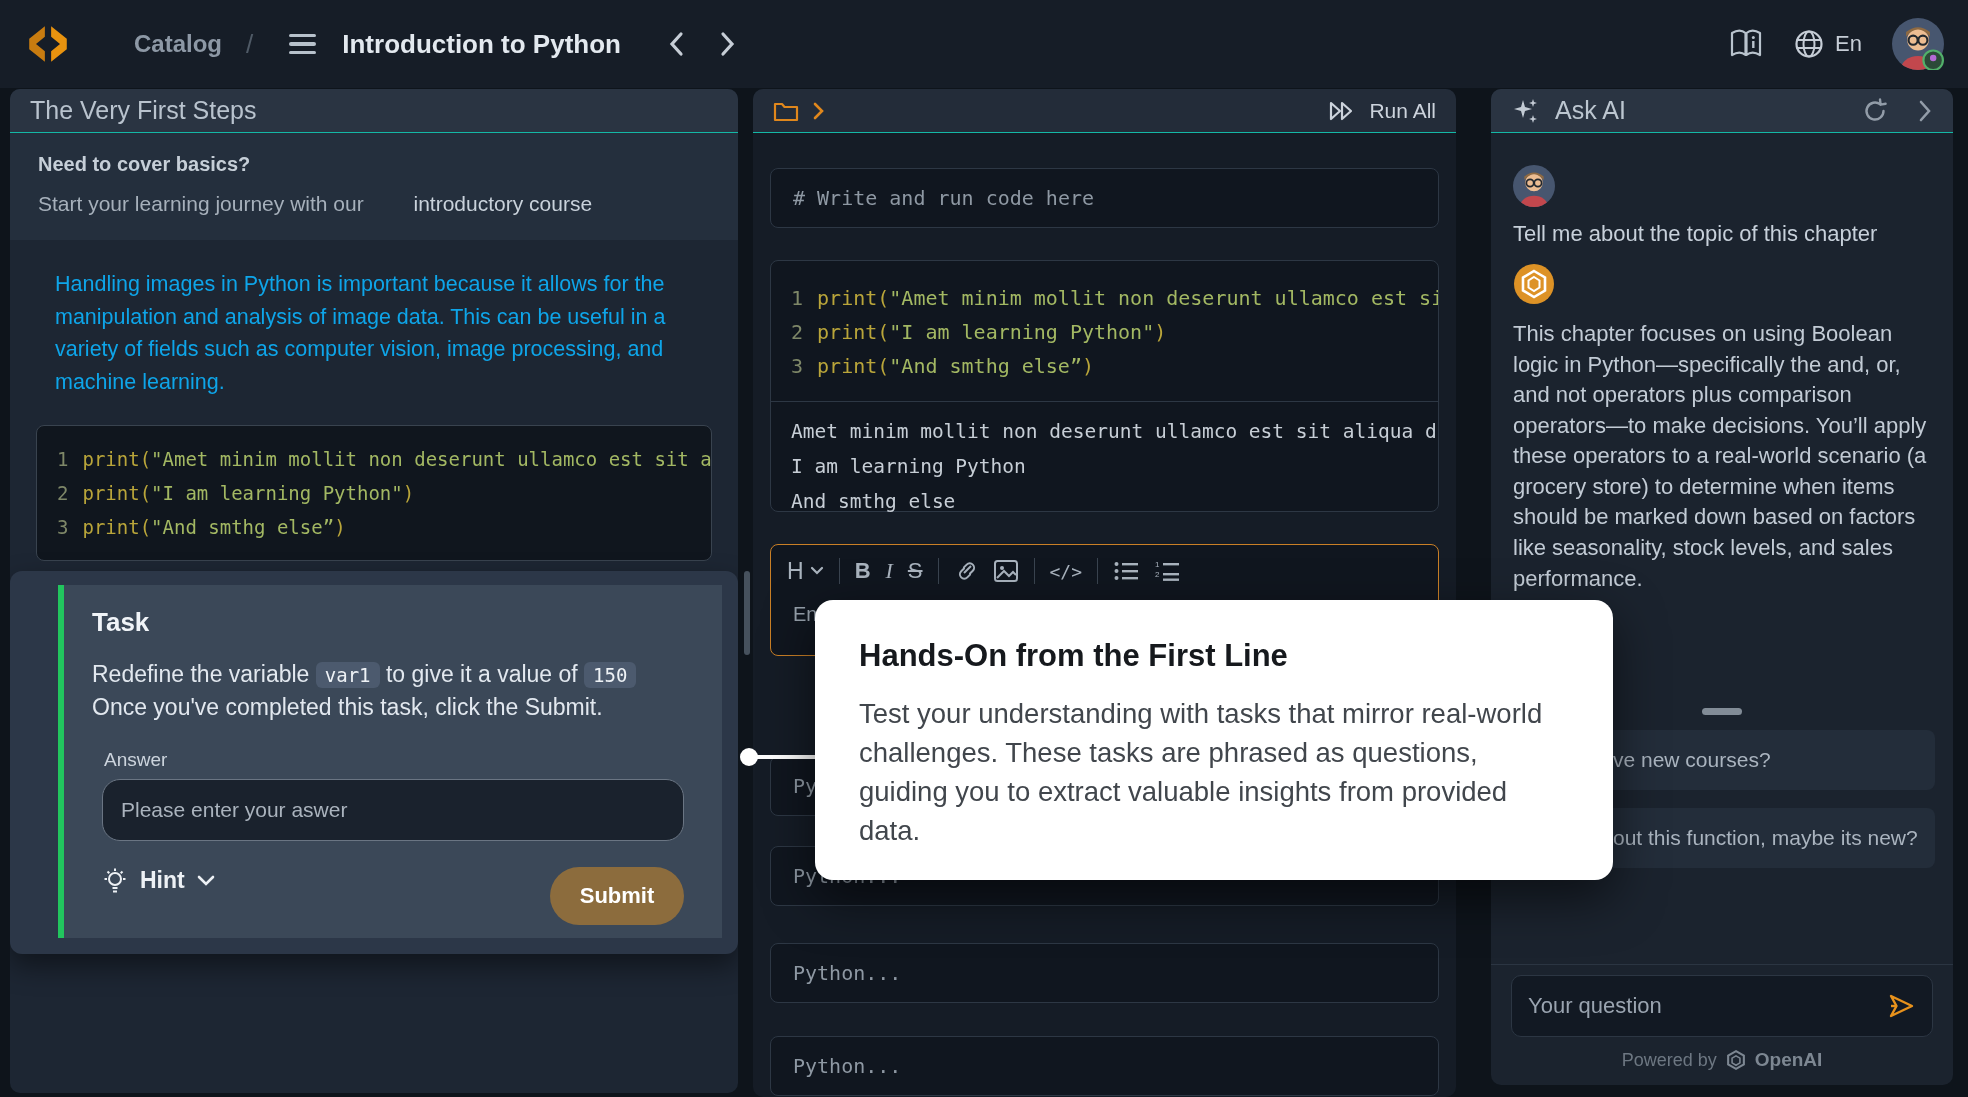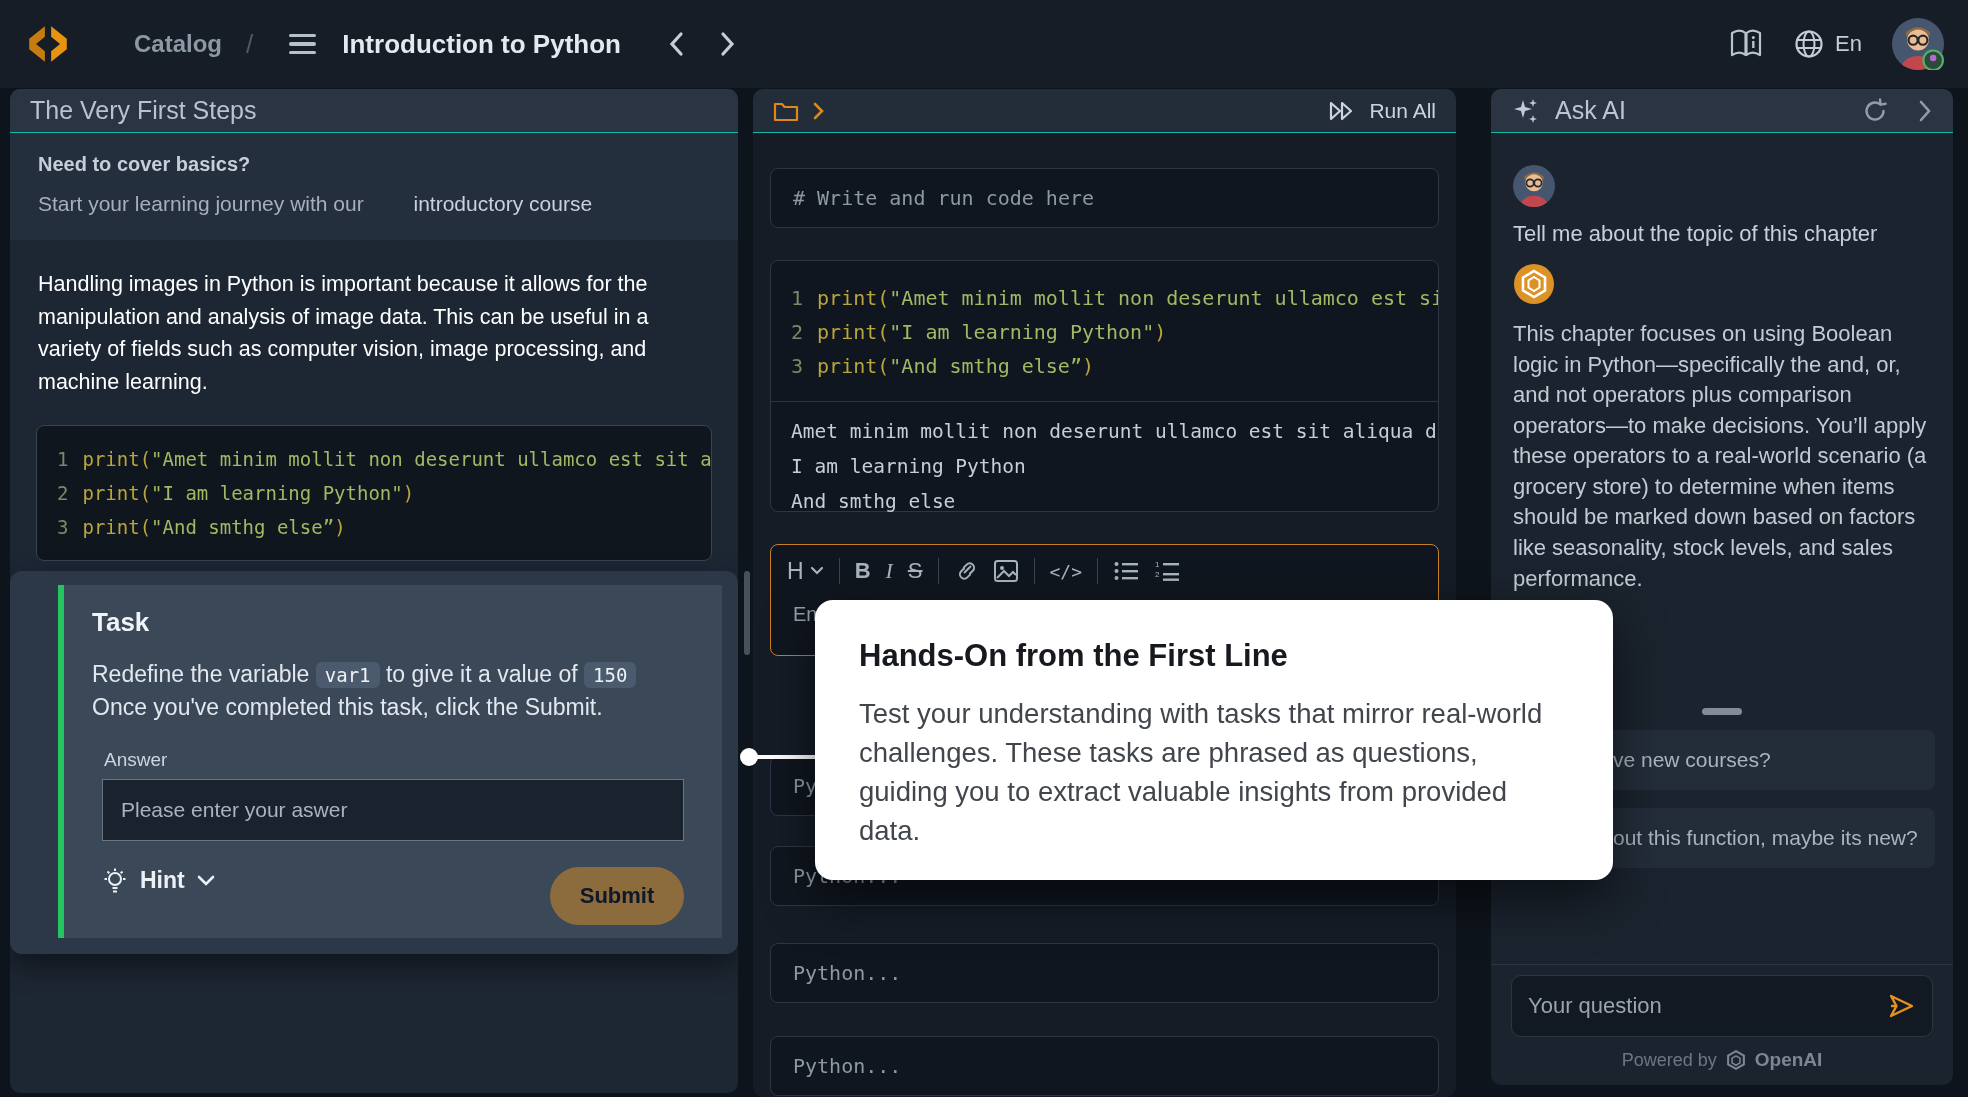--- a/index.html
+++ b/index.html
@@ -27,48 +27,48 @@
   .panel-head { height:44px; display:flex; align-items:center; padding:0 20px;
                 background:#2a3442; border-bottom:1px solid #14b8a6; }
 
   
   .left-panel  { left:10px;  width:728px; height:1004px; background:#1d2633; }
   .left-panel .panel-head { color:#b9c3ce; font-size:25px; }
   .intro-card { background:#242f3d; padding:20px 28px 24px; }
   .intro-card h3 { font-size:20px; font-weight:700; color:#c6cfd8; }
   .intro-card p  { margin-top:16px; font-size:21px; color:#a6b0bb; }
   .intro-card a  { color:#c9d2db; cursor:pointer;margin-left:44px; }
-  .lesson-par { padding:28px 28px 0; font-size:21.5px; line-height:1.52; color:#ffffff; }
+  .lesson-par { padding:28px 45px 0; font-size:21.5px; line-height:1.52; color:#0ea5e9; }
   .codeblock { margin:26px 26px 0; background:#10161e; border:1px solid #39434f;
                border-radius:8px; padding:16px 20px; font-size:19px; line-height:1.8;
                white-space:nowrap; overflow:hidden; }
   .cl .ln  { color:#7e8768; margin-right:14px; }
   .cl .kw  { color:#b9a53a; }
   .cl .str { color:#a3b863; }
 
   
   .task-outer { position:absolute; left:0; top:482px; width:728px; height:383px;
                 background:#2c3748; border-radius:12px; box-shadow:0 12px 28px rgba(0,0,0,.45); }
   .task-card { position:absolute; inset:14px 16px 16px 16px; background:#3b4858;
                border-left:6px solid #22c55e; padding:22px 28px;margin-left:32px; }
   .task-title { font-size:26px; font-weight:700; color:#f0f4f8; }
   .task-text  { margin-top:20px; font-size:23px; color:#e2e8ef; line-height:1.45; }
   .chip-code { font-family:"DejaVu Sans Mono", monospace; font-size:19px; background:#4c5a6e;
                color:#eef2f6; border-radius:6px; padding:2px 9px; }
   .answer-label { margin:24px 0 8px 12px; font-size:19px; color:#ccd4dd; }
   .answer-input { display:block; margin:0 10px; width:calc(100% - 20px); height:62px;
-                  background:#1a222d; border:1.5px solid #6a7583; border-radius:0;
+                  background:#1a222d; border:1.5px solid #6a7583; border-radius:18px;
                   color:#c3cbd4; font-size:21px; padding:0 18px; outline:none;
                   font-family:"Liberation Sans", sans-serif; }
   .answer-input::placeholder { color:#aab3bd; }
   .task-actions { display:flex; align-items:flex-start; margin-top:26px; padding:0 10px; }
   .hint-btn { display:flex; align-items:center; gap:12px; cursor:pointer; }
   .hint-btn .hint-label { font-size:23px; font-weight:600; color:#edf1f5; }
   .submit-btn { margin-left:auto; width:134px; height:58px; border-radius:30px; border:none;
-                background:#8c6c3d; color:#0f172a; font-size:22px; font-weight:600;
+                background:#8c6c3d; color:#ffffff; font-size:22px; font-weight:600;
                 font-family:"Liberation Sans", sans-serif; cursor:pointer; }
 
   
   .mid-panel { left:753px; width:703px; height:1008px; background:#151c26; }
   .mid-panel .panel-head { background:#232c39; justify-content:space-between; }
   .mid-head-left { display:flex; align-items:center; gap:12px; }
   .runall { display:flex; align-items:center; gap:12px; color:#ccd3dc; font-size:21px; cursor:pointer; }
   .cell { position:absolute; left:17px; width:669px; background:#10161f;
           border:1px solid #2d3744; border-radius:8px; }
   .cell-placeholder { height:60px; line-height:58px; padding-left:22px;

